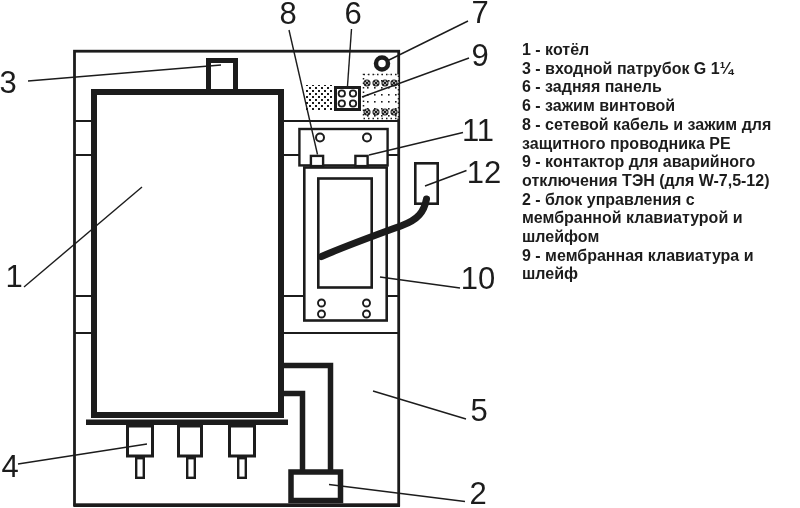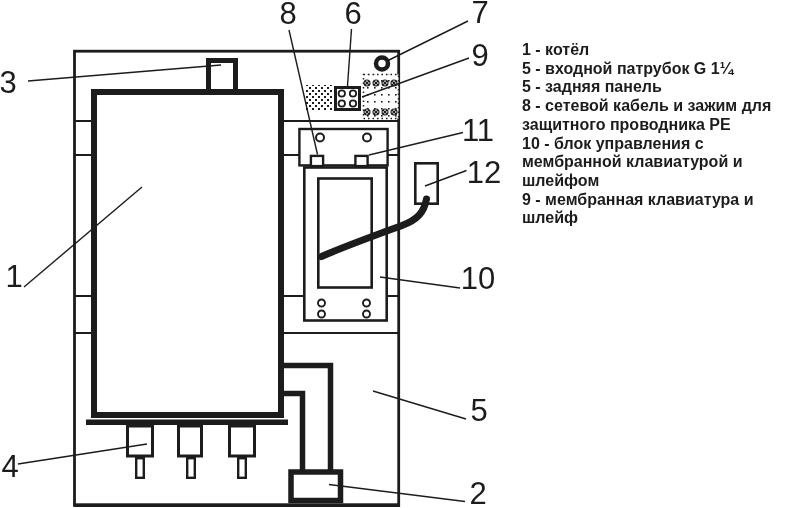--- a/index.html
+++ b/index.html
@@ -131,20 +131,22 @@
       <text class="callout" x="288" y="24">8</text>
       <text class="callout" x="480" y="66">9</text>
       <text class="callout" x="478" y="289">10</text>
       <text class="callout" x="478" y="141">11</text>
       <text class="callout" x="484" y="183">12</text>
     </g>
   </svg>
 
   <div class="legend">
     <div class="legend-item">1 - котёл</div>
-    <div class="legend-item">5 - входной патрубок G 1¼</div>
-    <div class="legend-item">5 - задняя панель</div>
+    <div class="legend-item">3 - входной патрубок G 1¼</div>
+    <div class="legend-item">6 - задняя панель</div>
+    <div class="legend-item">6 - зажим винтовой</div>
     <div class="legend-item">8 - сетевой кабель и зажим для защитного проводника PE</div>
-    <div class="legend-item">10 - блок управления с мембранной клавиатурой и шлейфом</div>
+    <div class="legend-item">9 - контактор для аварийного отключения ТЭН (для W-7,5-12)</div>
+    <div class="legend-item">2 - блок управления с мембранной клавиатурой и шлейфом</div>
     <div class="legend-item">9 - мембранная клавиатура и шлейф</div>
   </div>
 
 </div>
 
 </body></html>

